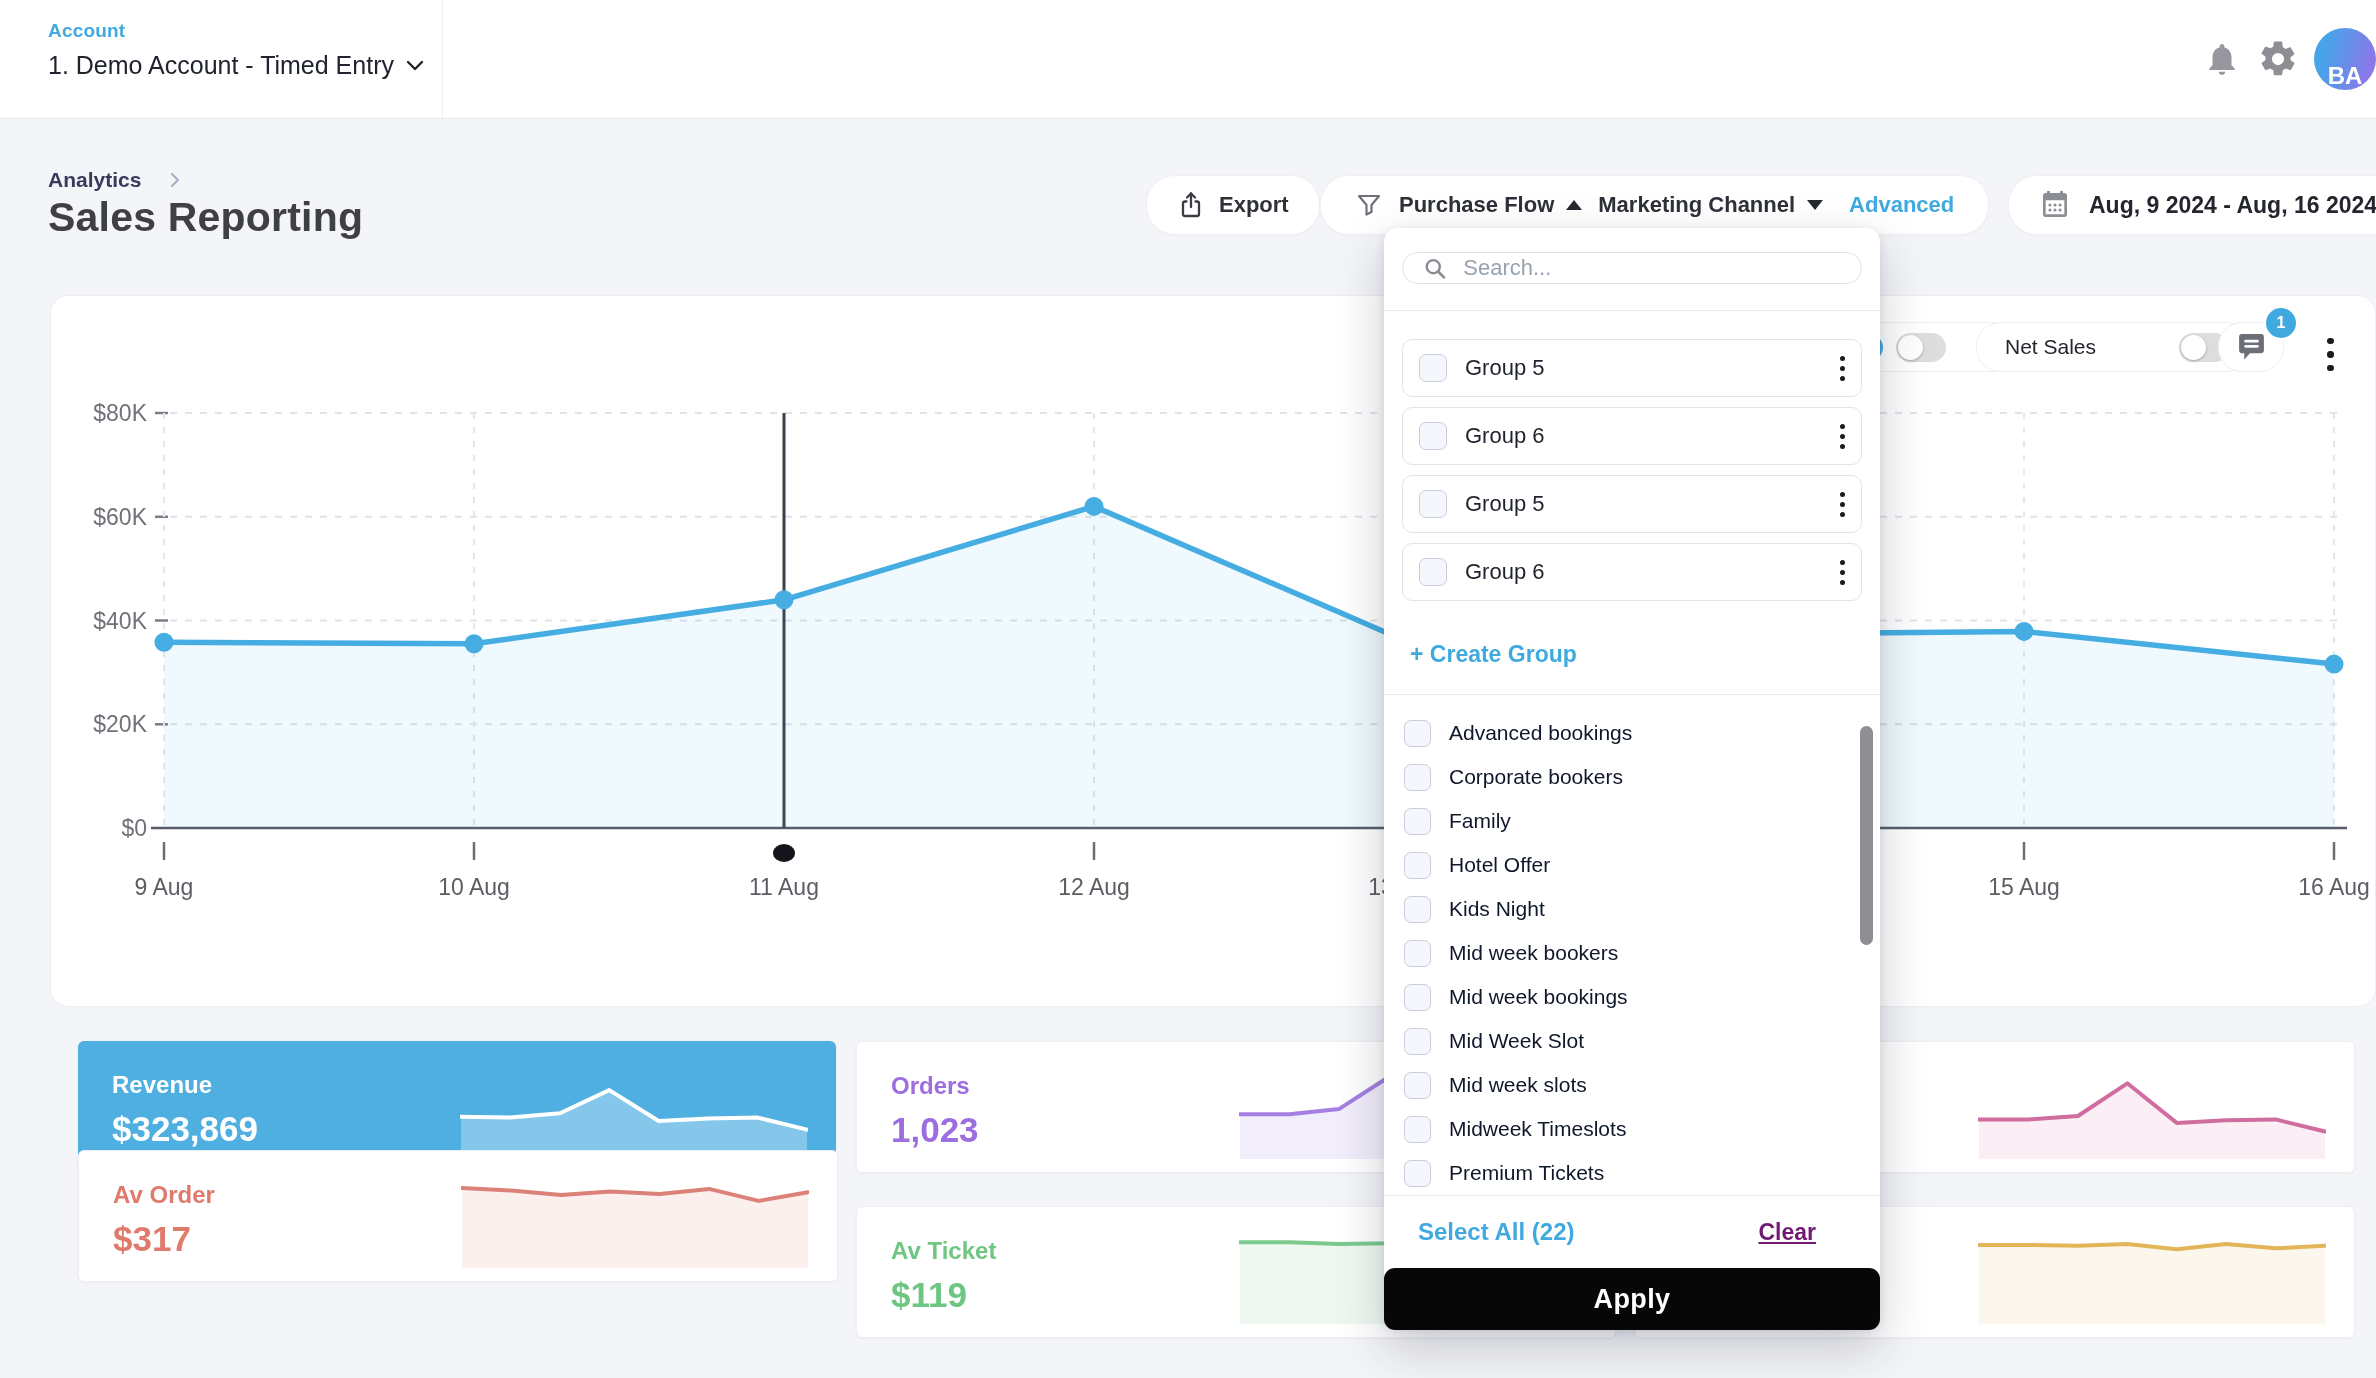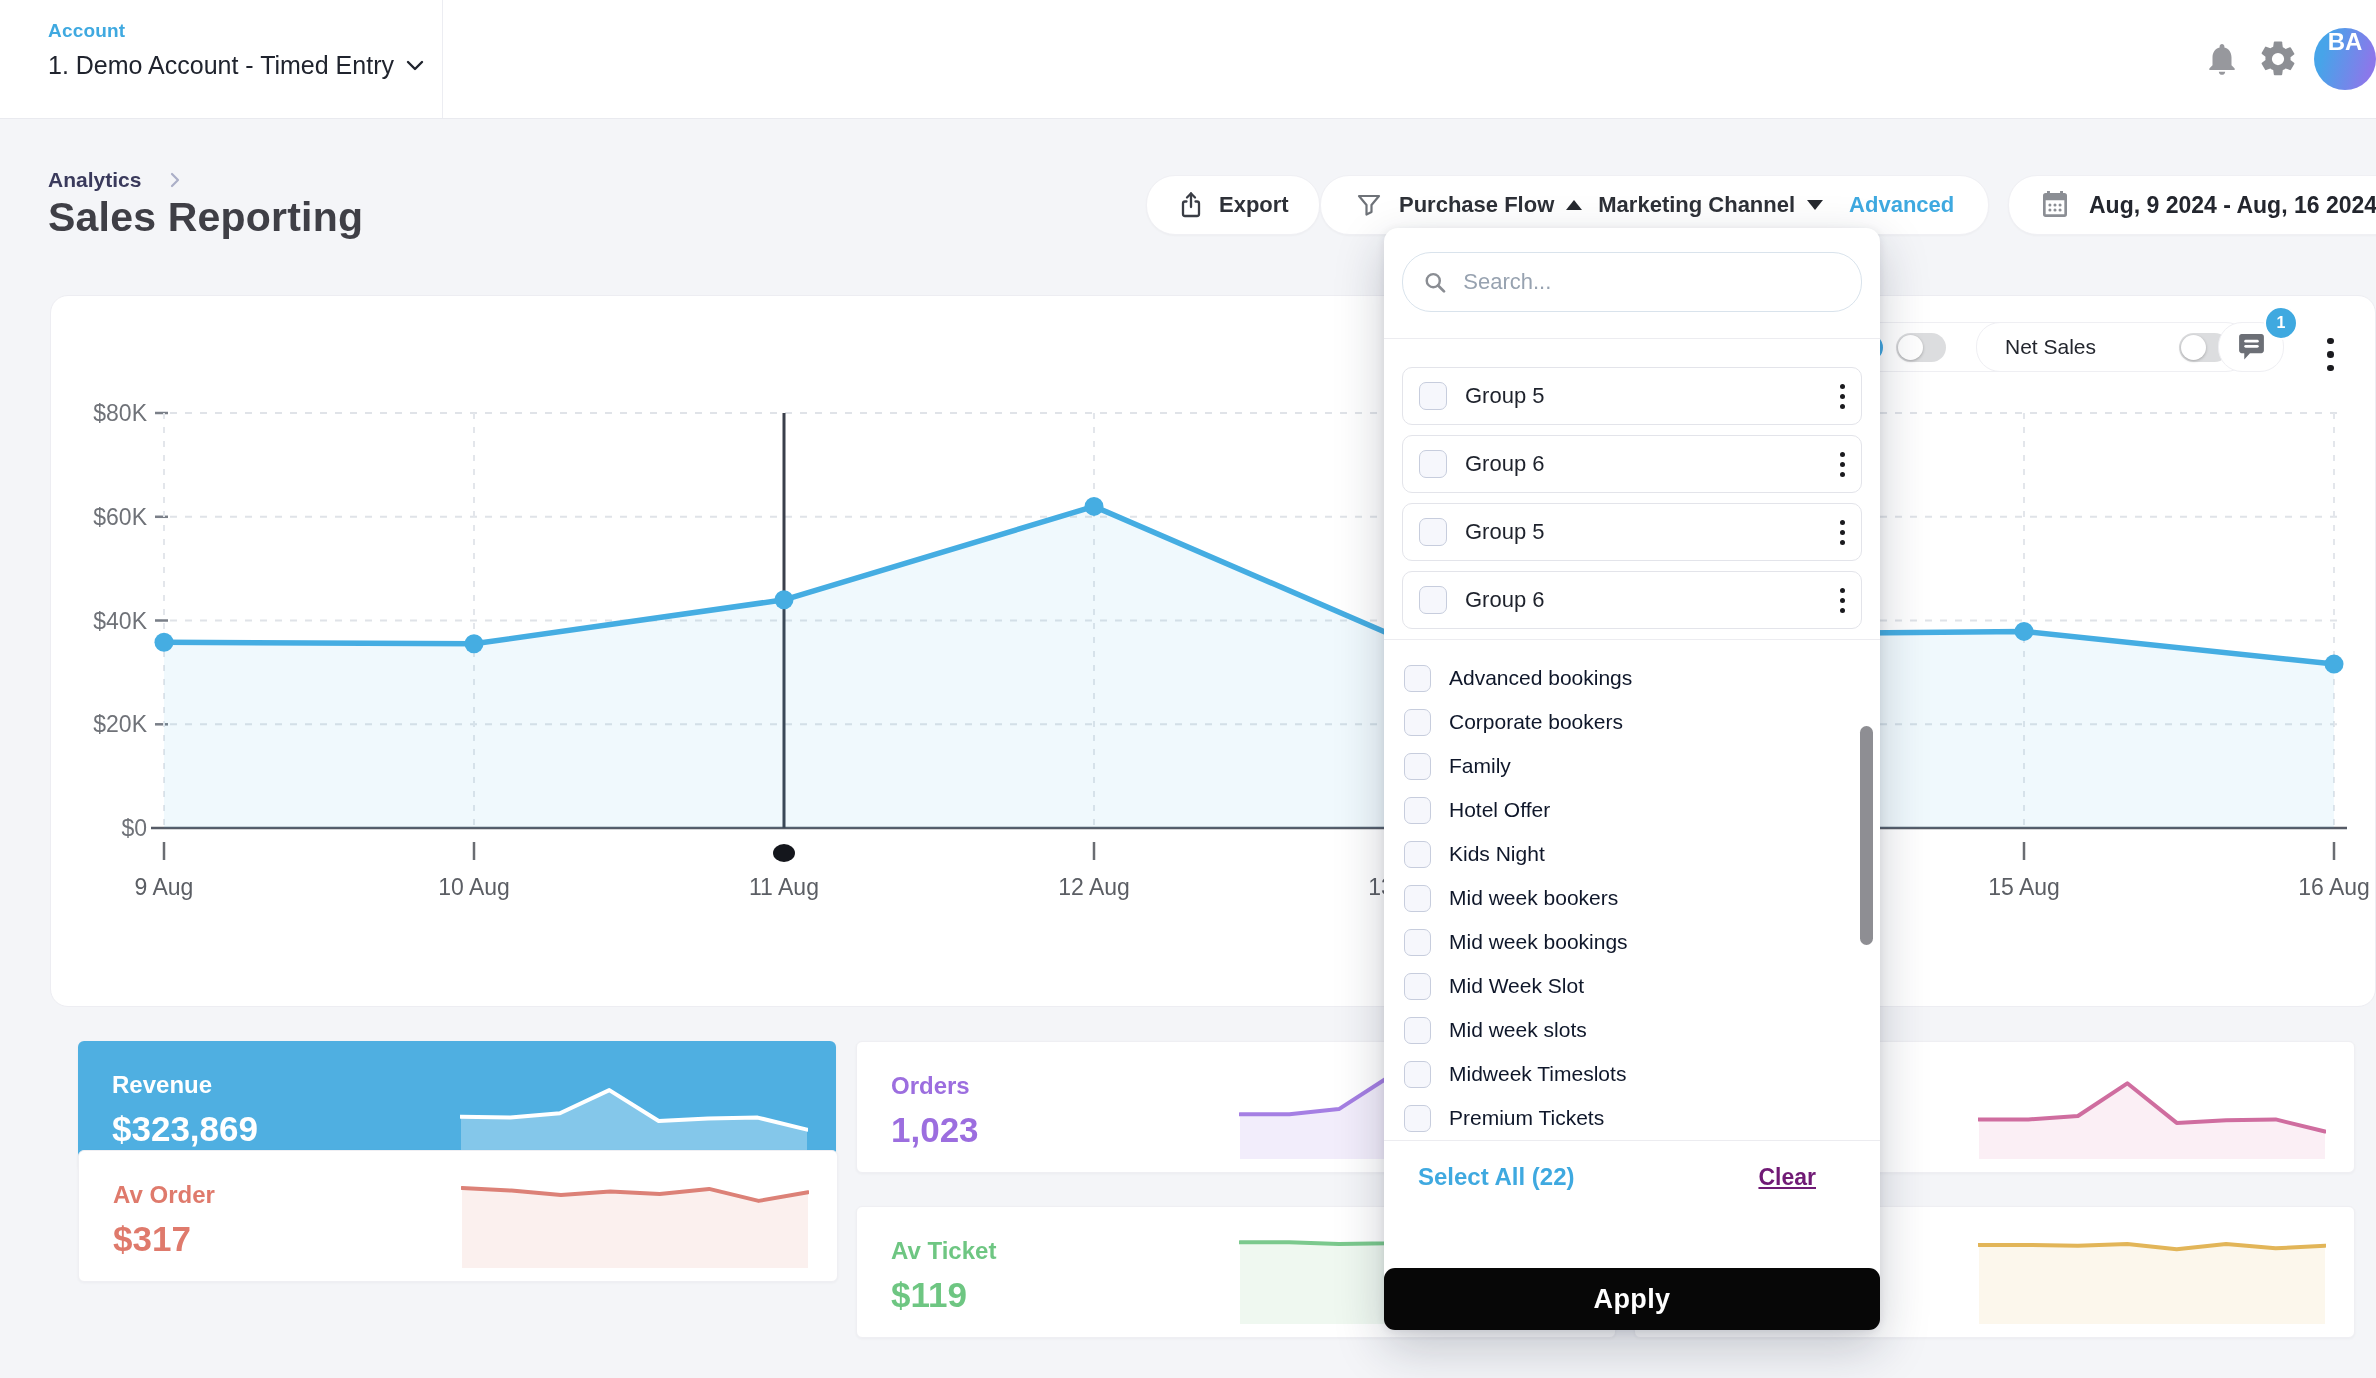--- a/index.html
+++ b/index.html
@@ -12,21 +12,21 @@
   .abs{position:absolute;}
   
   .topbar{left:0;top:0;width:2376px;height:118px;background:#fff;border-bottom:1px solid #E9EAEF;z-index:20;}
   .topbar .vdivider{position:absolute;left:442px;top:0;width:1px;height:118px;background:#ECEDF2;}
   .acct{position:absolute;left:48px;top:20px;}
   .acct-label{font-size:19px;font-weight:800;color:#3FA9E0;letter-spacing:.2px;}
   .acct-name{margin-top:9px;font-size:25px;font-weight:500;color:#20242E;display:flex;align-items:center;gap:12px;cursor:pointer;}
   .top-icons{position:absolute;right:0;top:0;height:118px;display:flex;align-items:center;}
   .icon-btn{width:56px;height:56px;display:flex;align-items:center;justify-content:center;cursor:pointer;}
   .avatar{width:62px;height:62px;border-radius:50%;background:linear-gradient(105deg,#47A4E9 20%,#8B78EA 85%);
-    color:#fff;font-size:24px;font-weight:700;display:flex;align-items:flex-start;justify-content:center;margin-left:8px;}
+    color:#fff;font-size:24px;font-weight:700;display:flex;align-items:flex-end;justify-content:center;margin-left:8px;}
   
   .breadcrumb{left:48px;top:168px;display:flex;align-items:center;gap:28px;font-size:21px;font-weight:600;color:#3A3A5C;}
   .page-title{left:48px;top:194px;font-size:41px;font-weight:800;color:#3F3F46;letter-spacing:.2px;}
   
   .pill{position:absolute;top:175px;height:58px;background:#fff;border:1px solid #F0F0F4;border-radius:29px;
     display:flex;align-items:center;box-shadow:0 1px 2px rgba(20,25,40,.03);}
   .pill .lbl{font-size:22px;font-weight:700;color:#2E3138;}
   .export-pill{left:1146px;padding:0 30px;gap:14px;cursor:pointer;}
   .filter-pill{left:1320px;padding:0 34px;gap:16px;}
   .filter-item{display:flex;align-items:center;gap:12px;cursor:pointer;}
@@ -341,20 +341,21 @@
       <div class="grow">
         <span class="cb"></span>
         <span class="glabel">Group 6</span>
         <span class="kebab sm">
           <i></i>
           <i></i>
           <i></i>
         </span>
       </div>
     </div>
+  <div class="create-group">+ Create Group</div>
   <div class="pdivider"></div>
   <div class="optlist">
       <div class="orow">
         <span class="cb"></span>
         <span class="olabel">Advanced bookings</span>
       </div>
       <div class="orow">
         <span class="cb"></span>
         <span class="olabel">Corporate bookers</span>
       </div>

